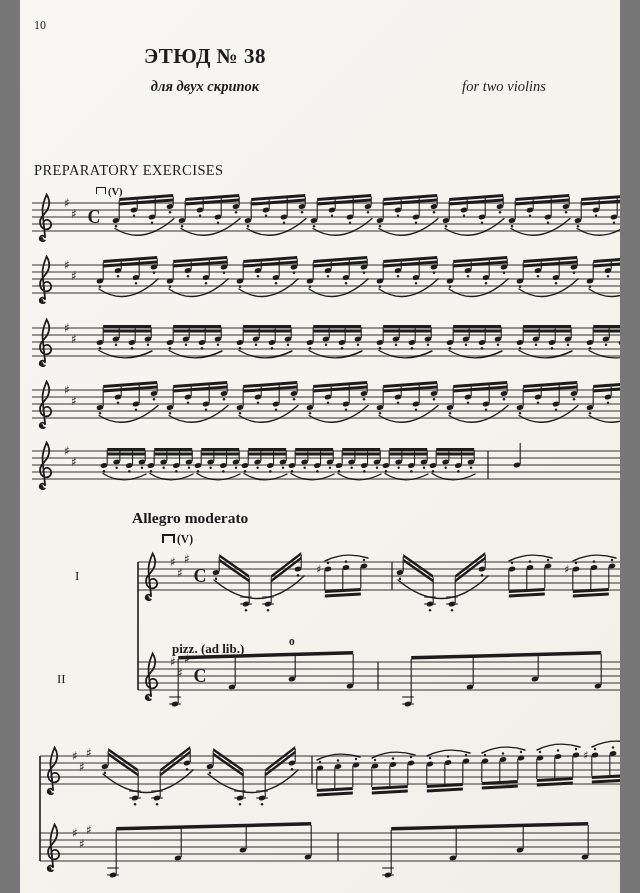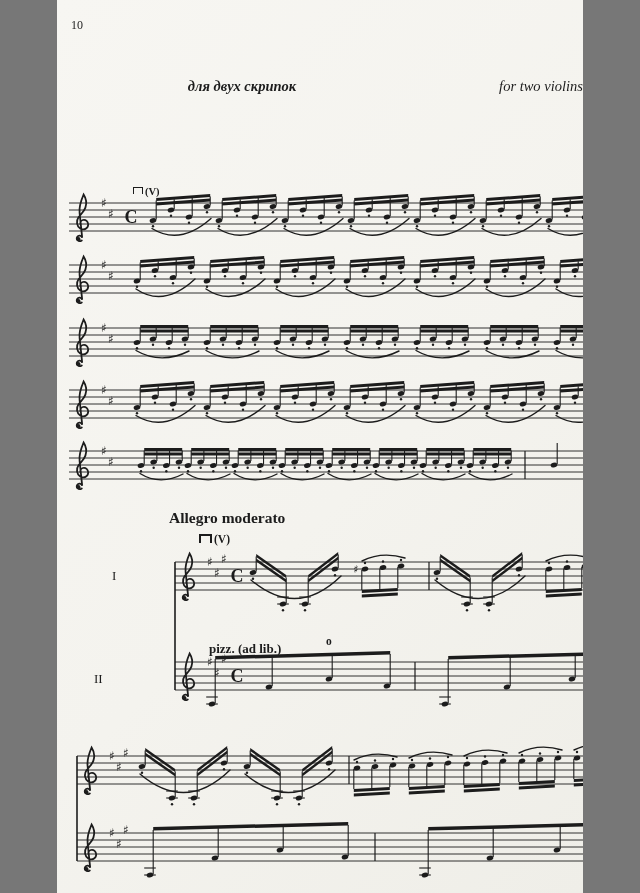--- a/index.html
+++ b/index.html
@@ -1,18 +1,18 @@
 <!DOCTYPE html>
 <html><head>
 <meta charset="utf-8">
 <title>Etude No. 38 — sheet music scan</title>
 <style>
   html,body{margin:0;padding:0;background:#777;}
   #page{
-    position:relative;width:526px;height:893px;margin:0 auto;
+    position:relative;width:600px;height:893px;margin:0 auto;
     background:linear-gradient(135deg,#f7f6f2 0%,#f4f3ee 55%,#efeee8 100%);
     overflow:hidden;
     font-family:"Liberation Serif", serif;
     color:#1f1f1f;
   }
   .t{position:absolute;white-space:nowrap;color:#1c1c1c;}
   .center{transform:translateX(-50%);text-align:center;}
   .pgnum{font-size:12px;}
   .title{font-size:21px;font-weight:bold;letter-spacing:.5px;}
   .subtitle{font-size:14.5px;font-style:italic;}
@@ -27,23 +27,25 @@
   .bowing.big .downbow{width:9px;height:7px;border-width:2px;}
   svg{position:absolute;left:0;top:0;}
 </style>
 </head>
 <body>
 
 <div id="page">
 
   <div class="t pgnum" style="left:14px;top:18px;">10</div>
 
+  <div class="t title center" style="left:185px;top:44px;">ЭТЮД № 38</div>
   <div class="t subtitle center" style="left:185px;top:78px;font-weight:bold;">для двух скрипок</div>
   <div class="t subtitle center" style="left:484px;top:78px;">for two violins</div>
 
+  <div class="t heading" style="left:14px;top:162px;">PREPARATORY EXERCISES</div>
 
   <div class="t bowing" style="left:76px;top:186px;">
     <span class="downbow"></span>
     <span>(V)</span>
   </div>
 
   <div class="t tempo" style="left:112px;top:509px;">Allegro moderato</div>
 
   <div class="t bowing big" style="left:142px;top:533px;">
     <span class="downbow"></span>

